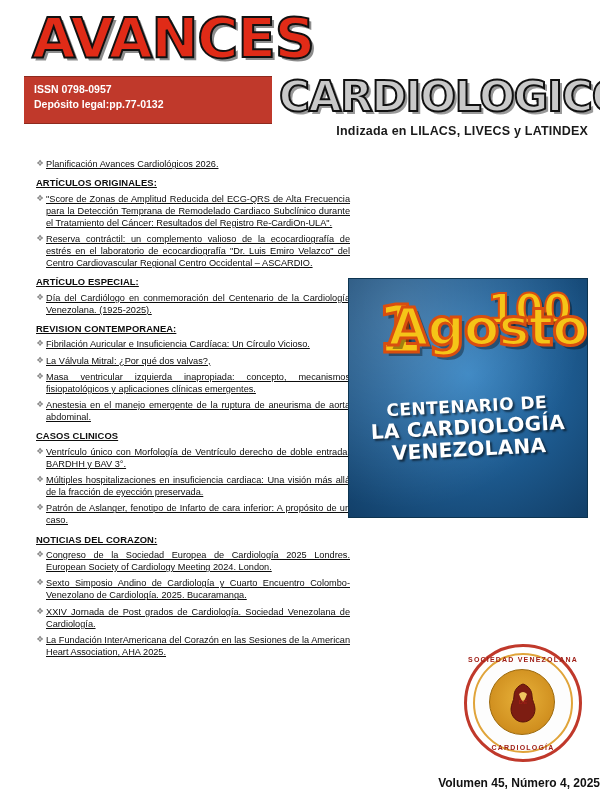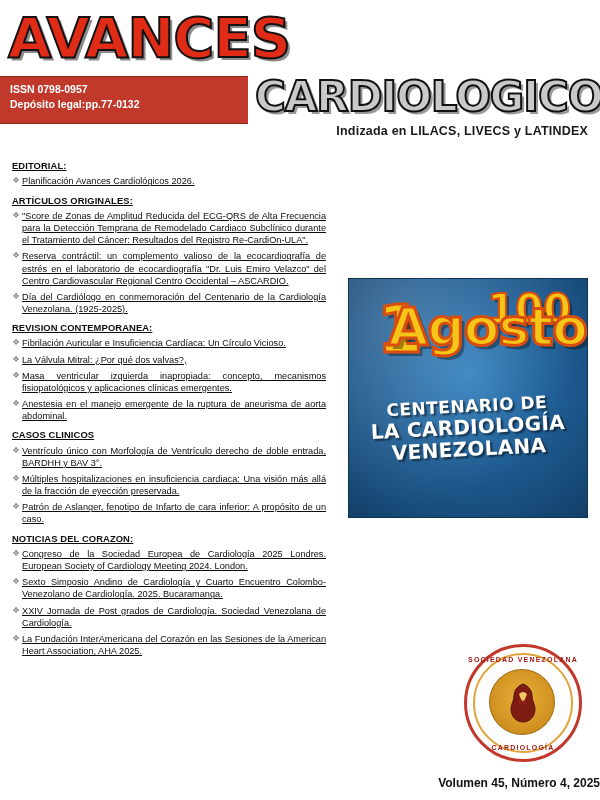--- a/index.html
+++ b/index.html
@@ -14,20 +14,21 @@
     color: #111;
     position: relative;
     overflow: hidden;
   }
   .page {
     position: relative;
     width: 600px;
     height: 800px;
     background: #ffffff;
     box-sizing: border-box;
+    padding-left: 24px;
   }
 
   
   .masthead {
     position: relative;
     height: 152px;
     width: 100%;
     overflow: hidden;
   }
   .title-avances {
@@ -291,36 +292,36 @@
     <div class="title-cardio">CARDIOLOGICOS</div>
 
     <div class="subtitle">
       <div class="line2">Indizada en LILACS, LIVECS y LATINDEX</div>
     </div>
   </div>
 
   <div class="content">
     <div class="toc">
 
-      <div class="sec-head first">EDITORIAL:</div>
       <div class="item">
         <span class="bullet">❖</span>
         <span class="item-text">Planificación Avances Cardiológicos 2026.</span>
       </div>
 
       <div class="sec-head">ARTÍCULOS ORIGINALES:</div>
       <div class="item">
         <span class="bullet">❖</span>
         <span class="item-text">"Score de Zonas de Amplitud Reducida del ECG-QRS de Alta Frecuencia para la Detección Temprana de Remodelado Cardiaco Subclínico durante el Tratamiento del Cáncer: Resultados del Registro Re-CardiOn-ULA".</span>
       </div>
       <div class="item">
         <span class="bullet">❖</span>
         <span class="item-text">Reserva contráctil: un complemento valioso de la ecocardiografía de estrés en el laboratorio de ecocardiografía "Dr. Luis Emiro Velazco" del Centro Cardiovascular Regional Centro Occidental – ASCARDIO.</span>
       </div>
 
+      <div class="sec-head">ARTÍCULO ESPECIAL:</div>
       <div class="item">
         <span class="bullet">❖</span>
         <span class="item-text">Día del Cardiólogo en conmemoración del Centenario de la Cardiología Venezolana.    (1925-2025).</span>
       </div>
 
       <div class="sec-head">REVISION CONTEMPORANEA:</div>
       <div class="item">
         <span class="bullet">❖</span>
         <span class="item-text">Fibrilación Auricular e Insuficiencia Cardíaca: Un Círculo Vicioso.</span>
       </div>

